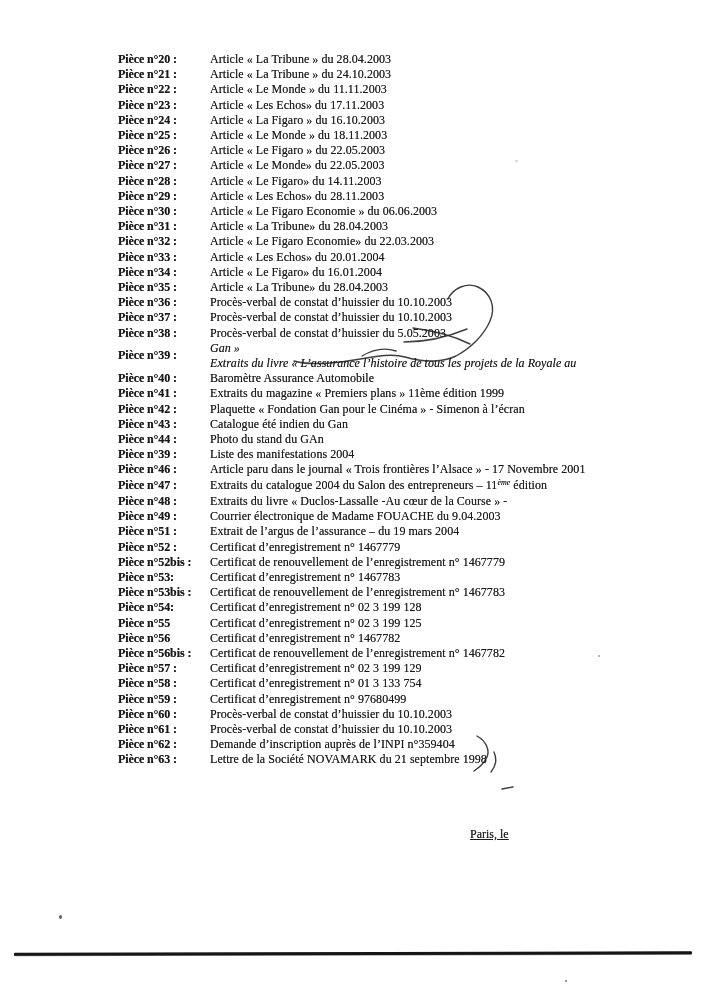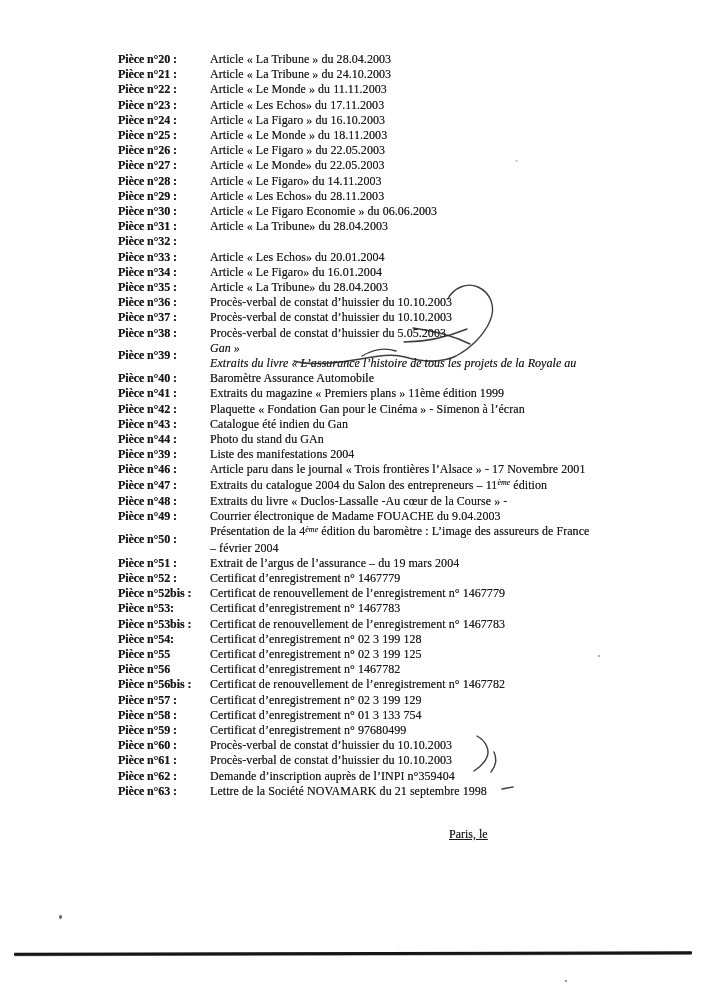--- a/index.html
+++ b/index.html
@@ -32,21 +32,21 @@
   .desc-line { display: block; }
   .sup {
     font-size: 8px;
     position: relative;
     top: -3.5px;
     letter-spacing: 0;
     font-style: italic;
   }
   .date-line {
     position: absolute;
-    left: 449px; top: 827px;
+    left: 470px; top: 827px;
     font-size: 12px;
     text-shadow: 0 0 0.45px rgba(10,10,10,0.6);
     text-decoration: underline;
   }
   .footer-rule {
     position: absolute;
     left: 14px; top: 952px;
     width: 678px; height: 3px;
     background: #161616;
     transform: rotate(-0.12deg);
@@ -144,20 +144,23 @@
         </span>
       </div>
       <div class="row">
         <span class="label">Pièce n°31 :</span>
         <span class="desc">
           <span class="desc-line"><span>Article « La Tribune» du 28.04.2003</span></span>
         </span>
       </div>
       <div class="row">
         <span class="label">Pièce n°32 :</span>
+        <span class="desc">
+          <span class="desc-line"><span>Article « Le Figaro Economie» du 22.03.2003</span></span>
+        </span>
       </div>
       <div class="row">
         <span class="label">Pièce n°33 :</span>
         <span class="desc">
           <span class="desc-line"><span>Article « Les Echos» du 20.01.2004</span></span>
         </span>
       </div>
       <div class="row">
         <span class="label">Pièce n°34 :</span>
         <span class="desc">
@@ -246,27 +249,20 @@
       <div class="row">
         <span class="label">Pièce n°48 :</span>
         <span class="desc">
           <span class="desc-line"><span>Extraits du livre « Duclos-Lassalle -Au cœur de la Course » -</span></span>
         </span>
       </div>
       <div class="row">
         <span class="label">Pièce n°49 :</span>
         <span class="desc">
           <span class="desc-line"><span>Courrier électronique de Madame FOUACHE du 9.04.2003</span></span>
-        </span>
-      </div>
-      <div class="row">
-        <span class="label">Pièce n°50 :</span>
-        <span class="desc">
-          <span class="desc-line"><span>Présentation de la 4</span><span class="sup">ème</span><span> édition du baromètre : L’image des assureurs de France</span></span>
-          <span class="desc-line"><span>– février 2004</span></span>
         </span>
       </div>
       <div class="row">
         <span class="label">Pièce n°51 :</span>
         <span class="desc">
           <span class="desc-line"><span>Extrait de l’argus de l’assurance – du 19 mars 2004</span></span>
         </span>
       </div>
       <div class="row">
         <span class="label">Pièce n°52 :</span>

